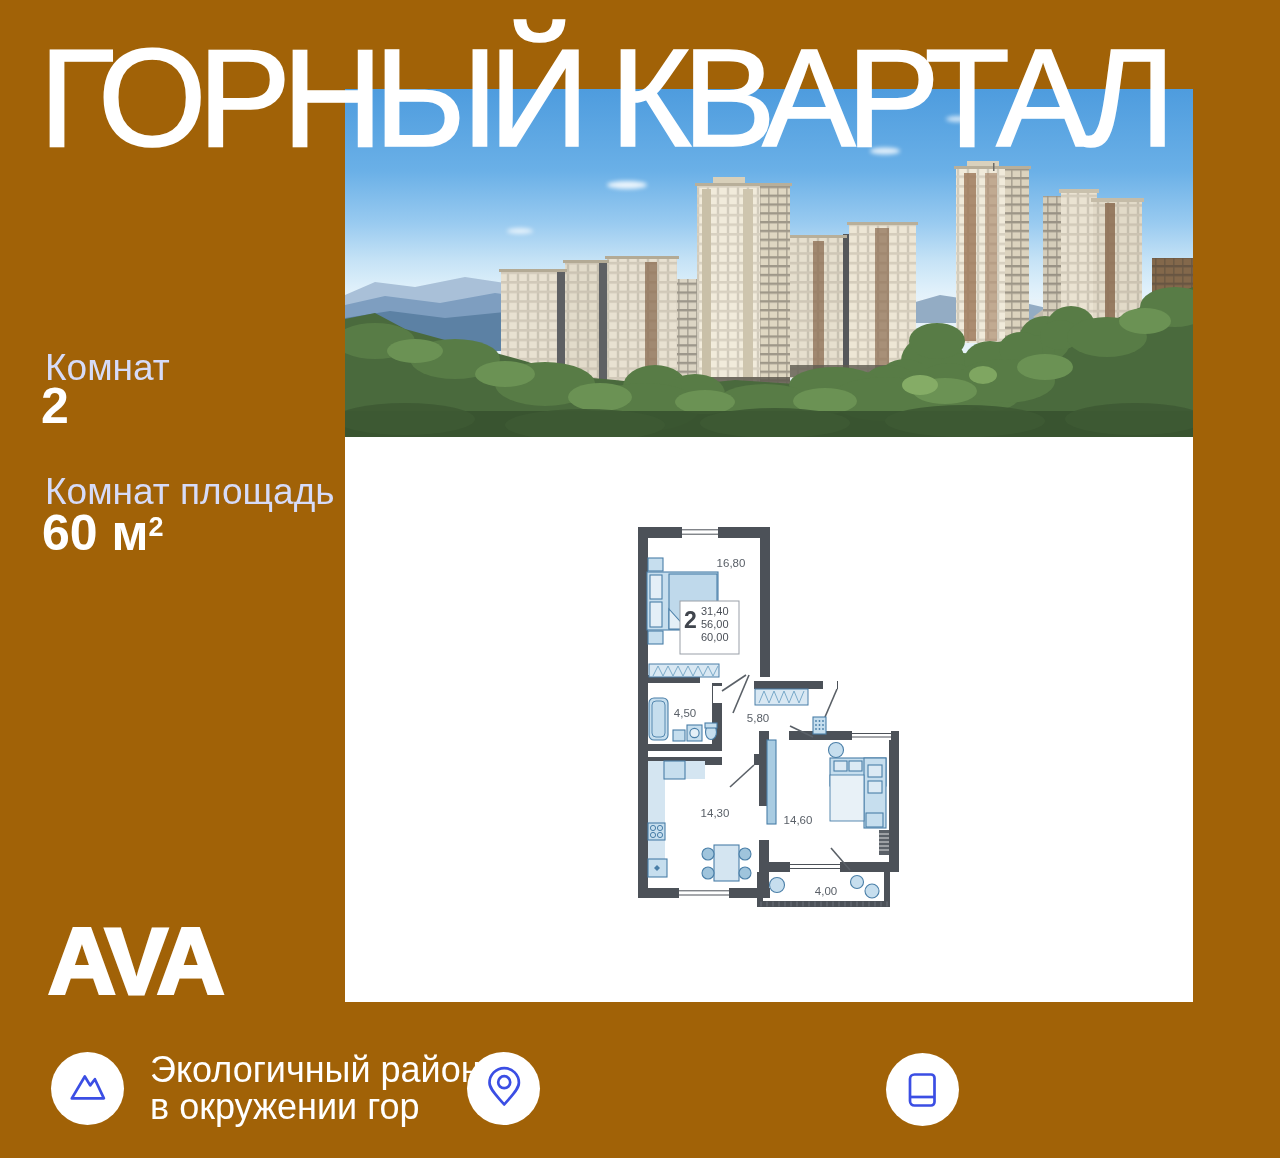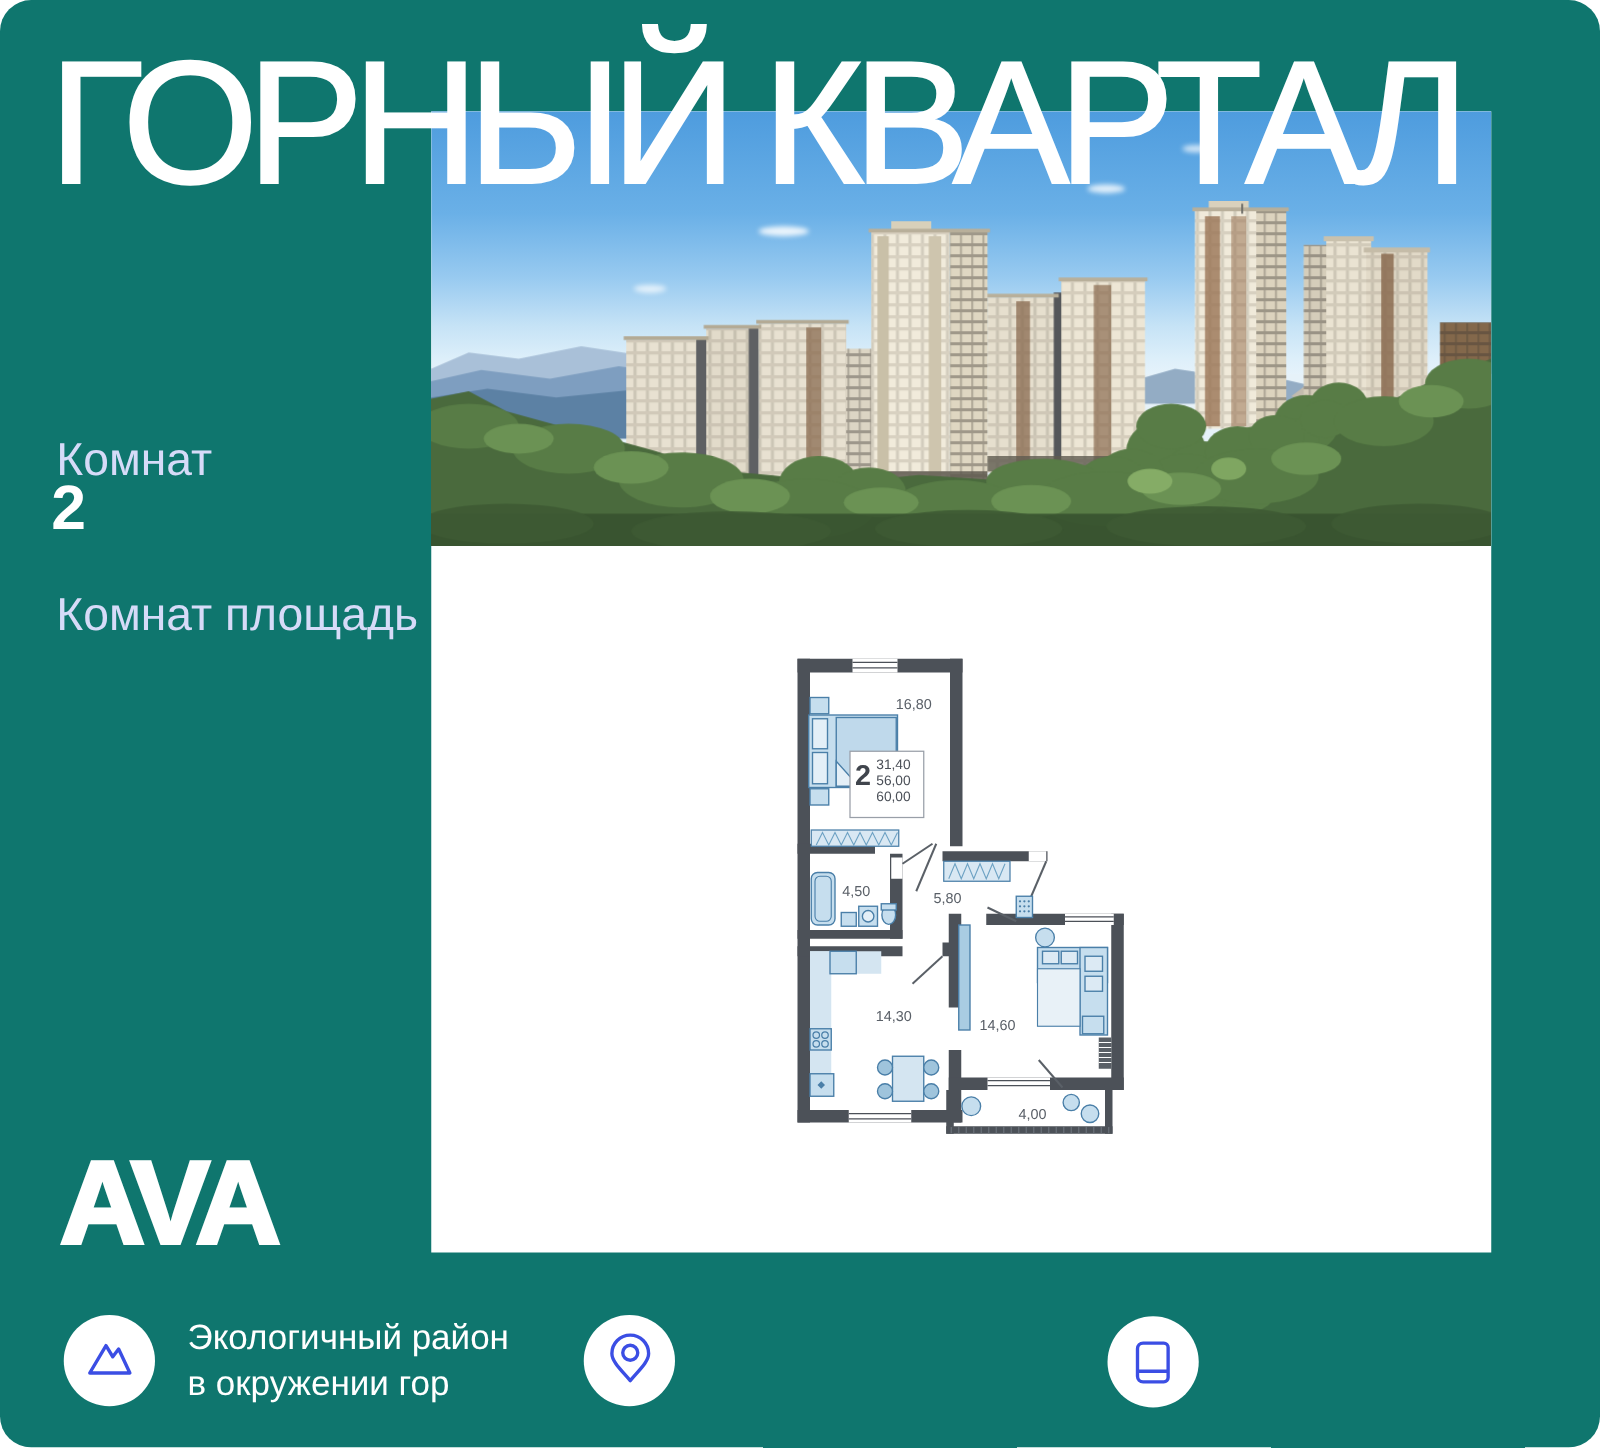--- a/index.html
+++ b/index.html
@@ -1,27 +1,27 @@
 <!DOCTYPE html>
 <html><head>
 <meta charset="utf-8">
 <style>
   html,body{margin:0;padding:0;}
-  .page{position:relative;width:1280px;height:1158px;background:#0f766e;overflow:hidden;
-        font-family:"Liberation Sans", sans-serif;border-radius:25px;}
+  .page{position:relative;width:1280px;height:1158px;background:#a16207;overflow:hidden;
+        font-family:"Liberation Sans", sans-serif;}
   .panel{position:absolute;left:345px;top:89px;width:848px;height:913px;background:#ffffff;}
   .photo{position:absolute;left:345px;top:89px;width:848px;height:348px;}
   .title{position:absolute;left:39px;top:28px;font-size:140px;color:#ffffff;
          letter-spacing:-9.1px;white-space:nowrap;line-height:1;-webkit-text-stroke:1.6px #ffffff;}
   .lbl{position:absolute;color:#d6dbf8;font-size:37px;line-height:1;}
   .big{position:absolute;color:#ffffff;font-size:50px;font-weight:bold;line-height:1;}
   .ava{position:absolute;left:48px;top:915px;color:#ffffff;font-size:94px;font-weight:bold;
        line-height:1;letter-spacing:-4px;-webkit-text-stroke:3.2px #ffffff;}
   .circ{position:absolute;width:73px;height:73px;border-radius:50%;background:#ffffff;}
-  .feat{position:absolute;color:#ffffff;font-size:28px;line-height:37px;}
+  .feat{position:absolute;color:#ffffff;font-size:36px;line-height:37px;}
   .plansvg{position:absolute;left:635px;top:525px;width:270px;height:390px;}
 </style>
 </head>
 <body>
 <div class="page">
   <div class="panel"></div>
 
   <svg class="photo" viewBox="0 0 848 348" preserveAspectRatio="none">
     <defs>
       <linearGradient id="sky" x1="0" y1="0" x2="0" y2="1">
@@ -175,20 +175,21 @@
       <ellipse cx="620" cy="332" rx="80" ry="16"></ellipse>
       <ellipse cx="790" cy="330" rx="70" ry="16"></ellipse>
     </g>
   </svg>
 
   <div class="title">ГОРНЫЙ КВАРТАЛ</div>
 
   <div class="lbl" style="left:45px;top:349px;">Комнат</div>
   <div class="big" style="left:41px;top:381px;">2</div>
   <div class="lbl" style="left:45px;top:473px;">Комнат площадь</div>
+  <div class="big" style="left:42px;top:508px;">60 м<span style="font-size:27px;vertical-align:14px;">2</span></div>
 
   <svg class="plansvg" viewBox="0 0 270 390">
     <g fill="#4C5158">
       <rect x="3" y="2" width="132" height="11"></rect>
       <rect x="3" y="2" width="10" height="371"></rect>
       <rect x="125" y="2" width="10" height="150"></rect>
       <rect x="3" y="150" width="62" height="8"></rect>
       <rect x="119" y="156" width="84" height="8"></rect>
       <rect x="77" y="158" width="10" height="68"></rect>
         <rect x="78" y="161" width="9" height="17" fill="#ffffff"></rect>

